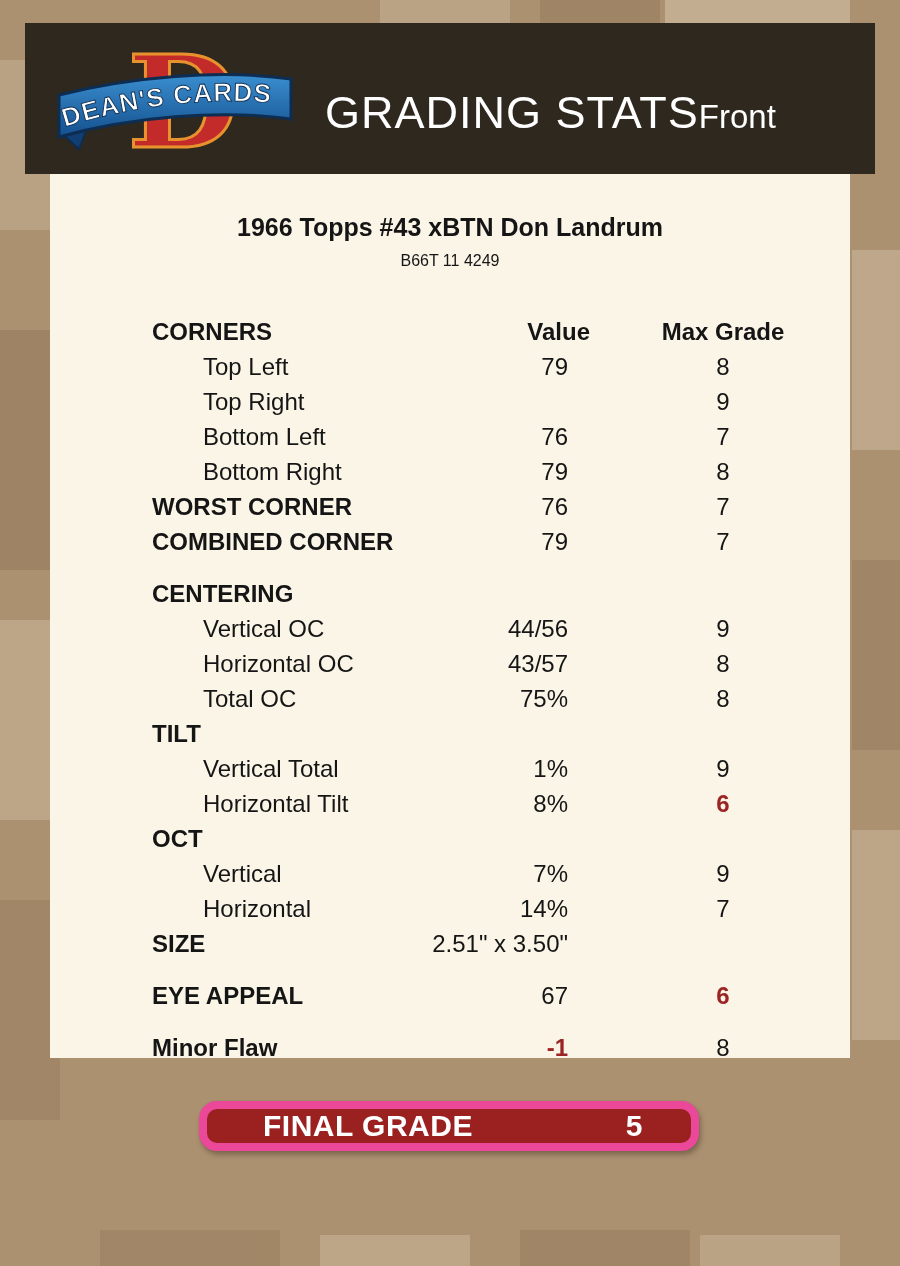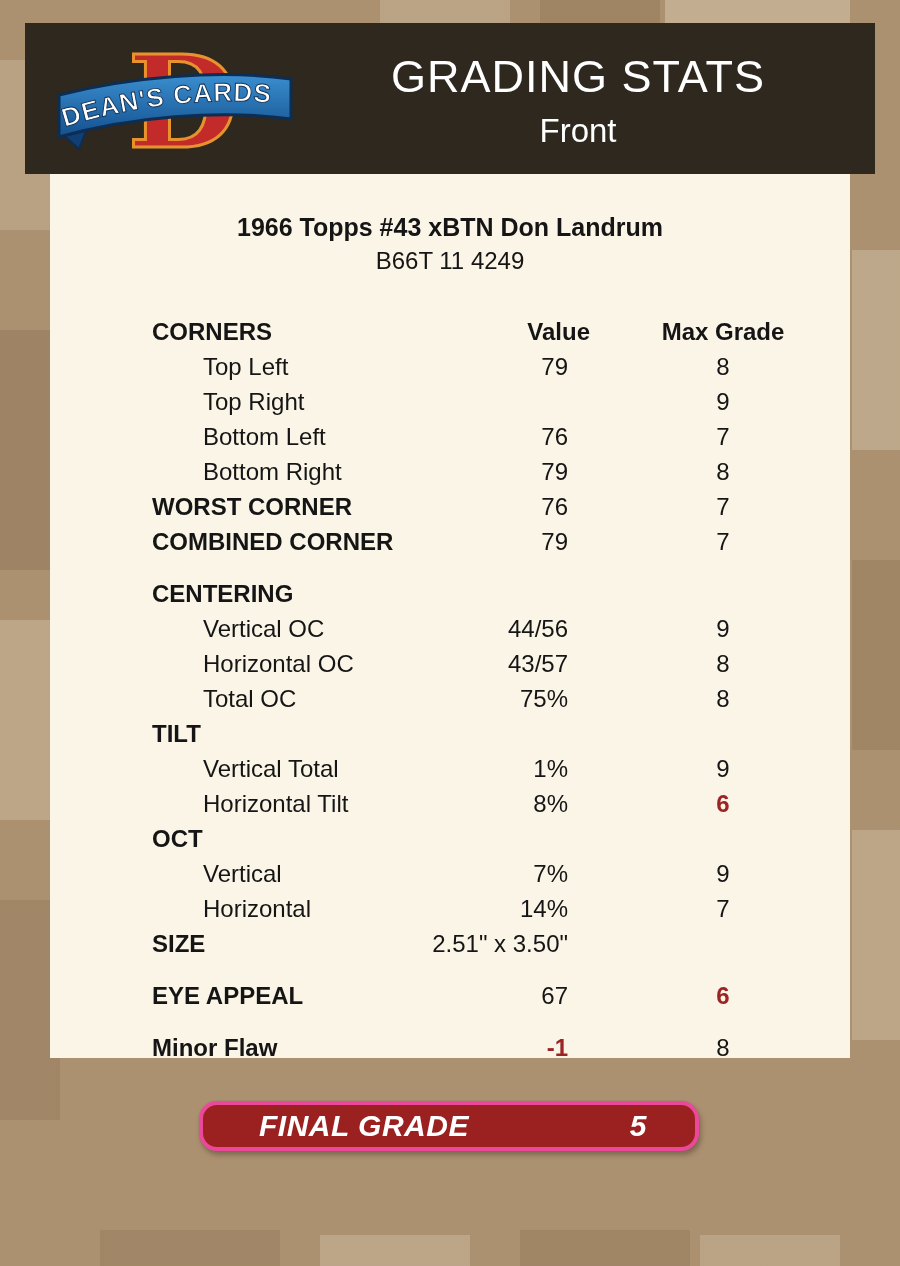--- a/index.html
+++ b/index.html
@@ -27,50 +27,50 @@
       linear-gradient(rgba(252,246,230,.18),rgba(252,246,230,.18)) 700px 1235px/140px 50px no-repeat,
       #ac9170;
   }
   .header-bar{
     position:absolute;left:25px;top:23px;width:850px;height:151px;
     background:#2e281f;
   }
   .logo{position:absolute;left:30px;top:12px;width:240px;height:132px;}
   .header-titles{
     position:absolute;left:300px;right:44px;top:0;height:100%;
-    display:flex;flex-direction:column;align-items:center;
+    display:flex;flex-direction:row;align-items:center;
     padding-top:28px;box-sizing:border-box;color:#fff;
   }
   .h-title{font-size:45px;line-height:52px;letter-spacing:1px;white-space:nowrap;}
   .h-sub{font-size:33px;line-height:40px;margin-top:8px;}
   .panel{
     position:absolute;left:50px;top:174px;width:800px;height:884px;
     background:#faf5e7;box-sizing:border-box;
   }
   .card-title{margin-top:38px;text-align:center;font-size:25px;line-height:30px;font-weight:bold;}
-  .card-code{margin-top:4px;text-align:center;font-size:24px;line-height:30px;}
+  .card-code{margin-top:4px;text-align:center;font-size:16px;line-height:30px;}
   .grade-table{margin:38px 0 0 102px;width:671px;font-size:24px;}
   .trow{
     display:grid;grid-template-columns:278px 160px 33px 200px;
     height:35px;align-items:center;
   }
   .trow.gap{margin-top:17px;}
   .cl{grid-column:1;white-space:nowrap;}
   .cl.ind{padding-left:51px;}
   .cv{grid-column:2;text-align:right;padding-right:22px;white-space:nowrap;}
   .trow.thead .cv{padding-right:0;}
   .cm{grid-column:4;text-align:center;}
   .b{font-weight:bold;}
   .red{color:#9b2424;font-weight:bold;}
   .final-grade{
     margin:36px 0 0 149px;width:500px;height:50px;
-    background:#9b2121;border:4px solid #ec4899;border-radius:18px;
+    background:#9b2121;border:8px solid #ec4899;border-radius:18px;
     box-shadow:2px 4px 5px rgba(70,58,42,.45),0 0 0 1px rgba(150,135,110,.35);
-    display:flex;align-items:center;justify-content:space-between;
-    padding:0 48px 0 56px;box-sizing:border-box;cursor:pointer;font-style:italic;
+    display:flex;align-items:flex-start;justify-content:space-between;
+    padding:0 48px 0 56px;box-sizing:border-box;cursor:pointer;
   }
   .fg-label,.fg-value{color:#fff;font-size:30px;font-weight:bold;letter-spacing:.5px;}
 </style>
 </head>
 <body>
 
 <div class="bg"></div>
 
 <div class="header-bar">
   <svg class="logo" viewBox="0 0 240 132" xmlns="http://www.w3.org/2000/svg">

